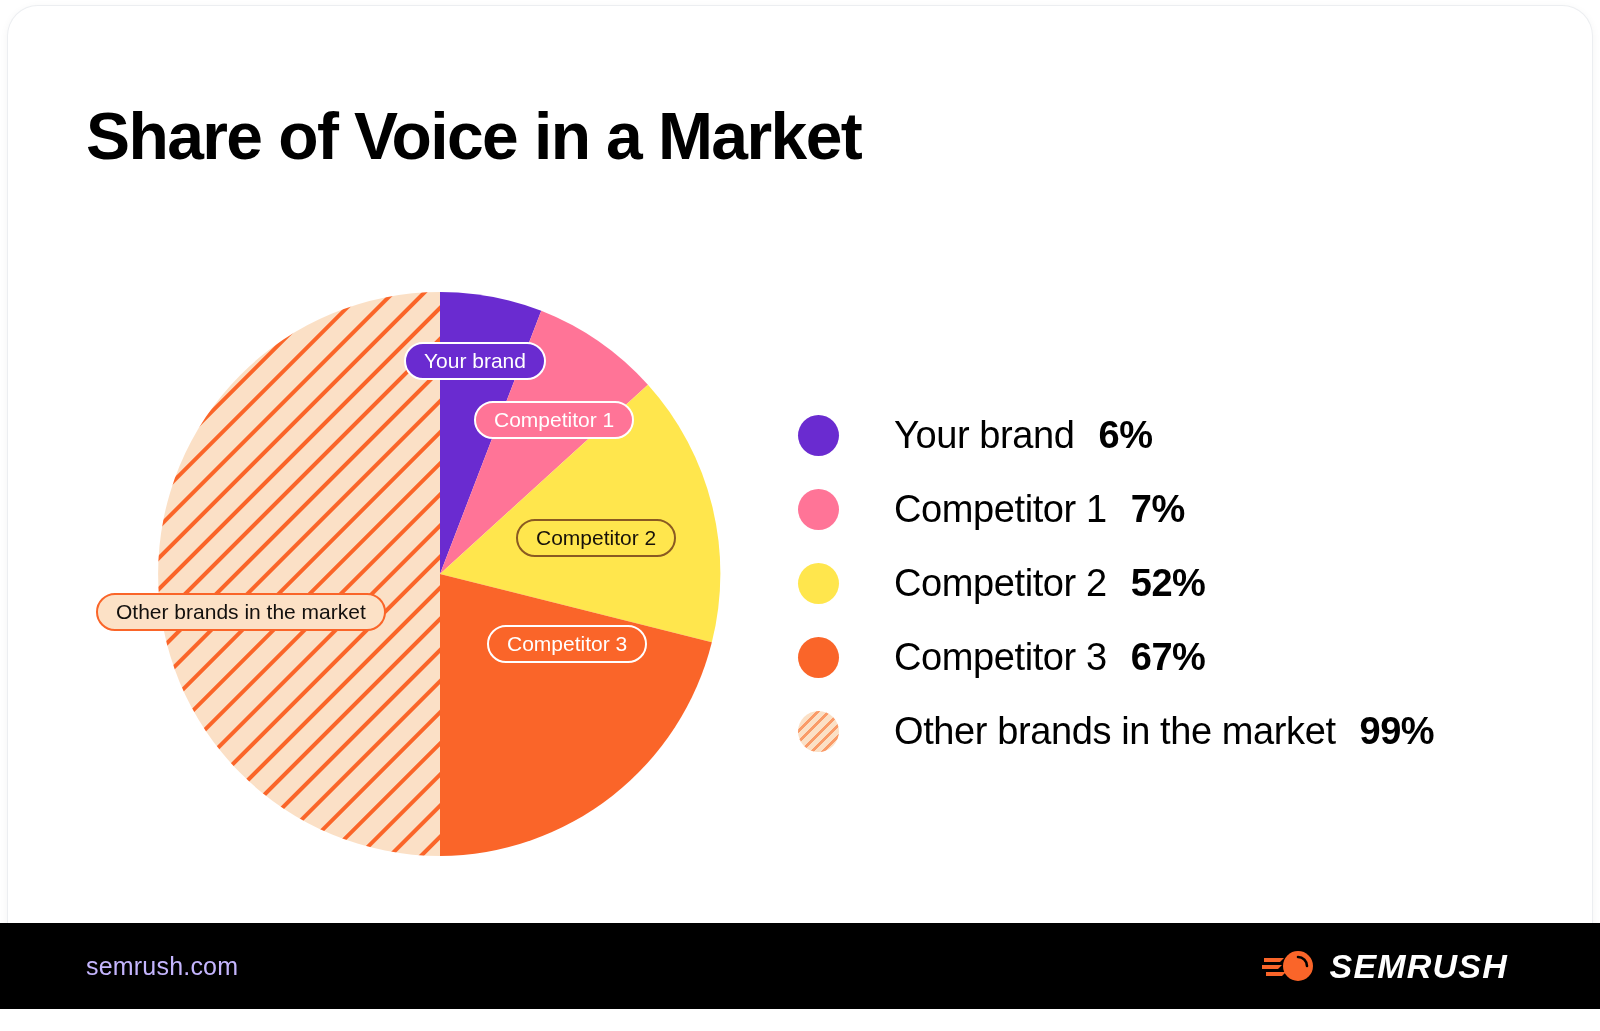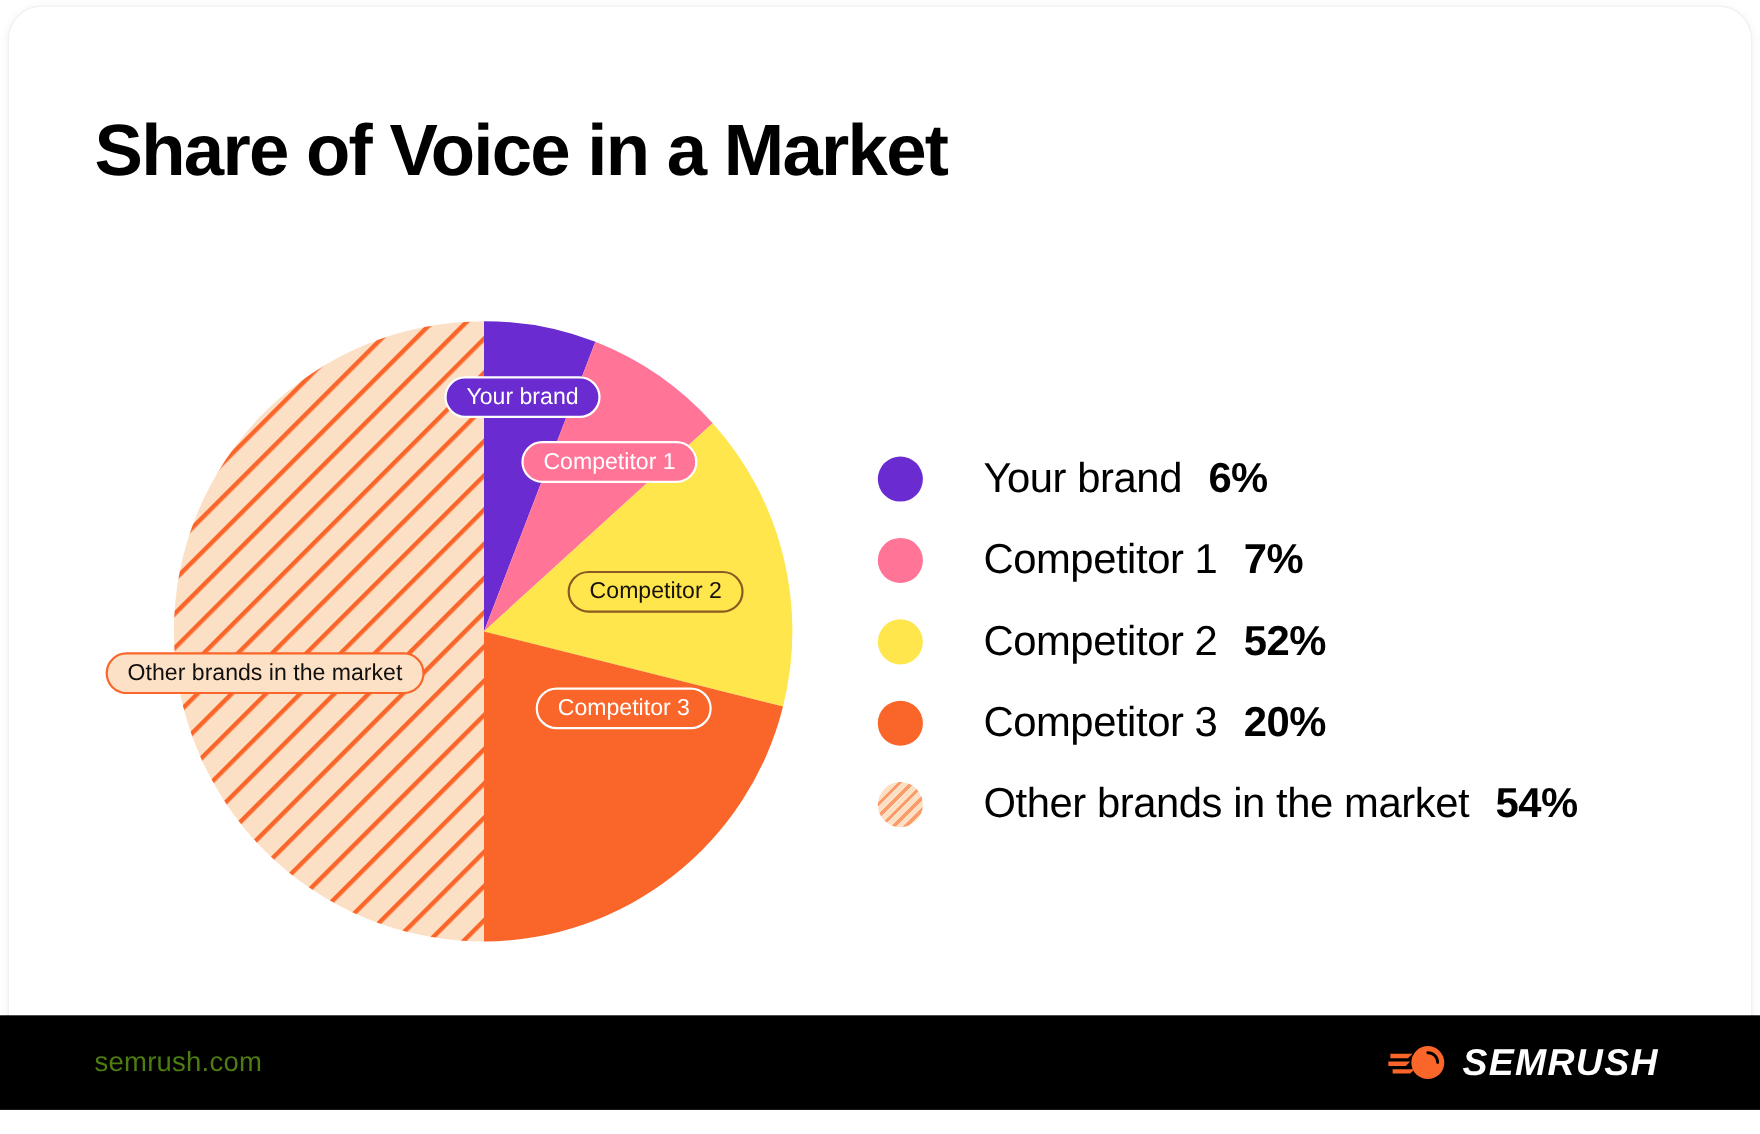--- a/index.html
+++ b/index.html
@@ -136,21 +136,21 @@
     bottom: 0;
     width: 1600px;
     height: 86px;
     background: #000000;
     display: flex;
     align-items: center;
   }
   #footer-url {
     position: absolute;
     left: 86px;
-    color: #4d7c0f;
+    color: #c4b5fd;
     font-size: 25px;
     letter-spacing: 0.2px;
   }
   #brand {
     position: absolute;
     right: 92px;
     display: flex;
     align-items: center;
     gap: 14px;
   }
@@ -226,28 +226,28 @@
 
       <div class="legend-row">
         <span class="swatch" style="background:#FFE64D"></span>
         <span class="legend-label">Competitor 2</span>
         <span class="legend-value">52%</span>
       </div>
 
       <div class="legend-row">
         <span class="swatch" style="background:#FA6529"></span>
         <span class="legend-label">Competitor 3</span>
-        <span class="legend-value">20%</span>
+        <span class="legend-value">67%</span>
       </div>
 
       <div class="legend-row">
         <span class="swatch" style="background:
                 repeating-linear-gradient(135deg,#FBE0C6 0px,#FBE0C6 5px,#FA9B68 5px,#FA9B68 8px)"></span>
         <span class="legend-label">Other brands in the market</span>
-        <span class="legend-value">54%</span>
+        <span class="legend-value">99%</span>
       </div>
 
     </div>
   </div>
 
   <div id="footer">
     <span id="footer-url">semrush.com</span>
     <div id="brand">
       <svg id="brand-mark" width="54" height="34" viewBox="0 0 54 34">
         <path d="M2 9 L22 9 L18 13 L2 13 Z" fill="#FA6529"></path>

